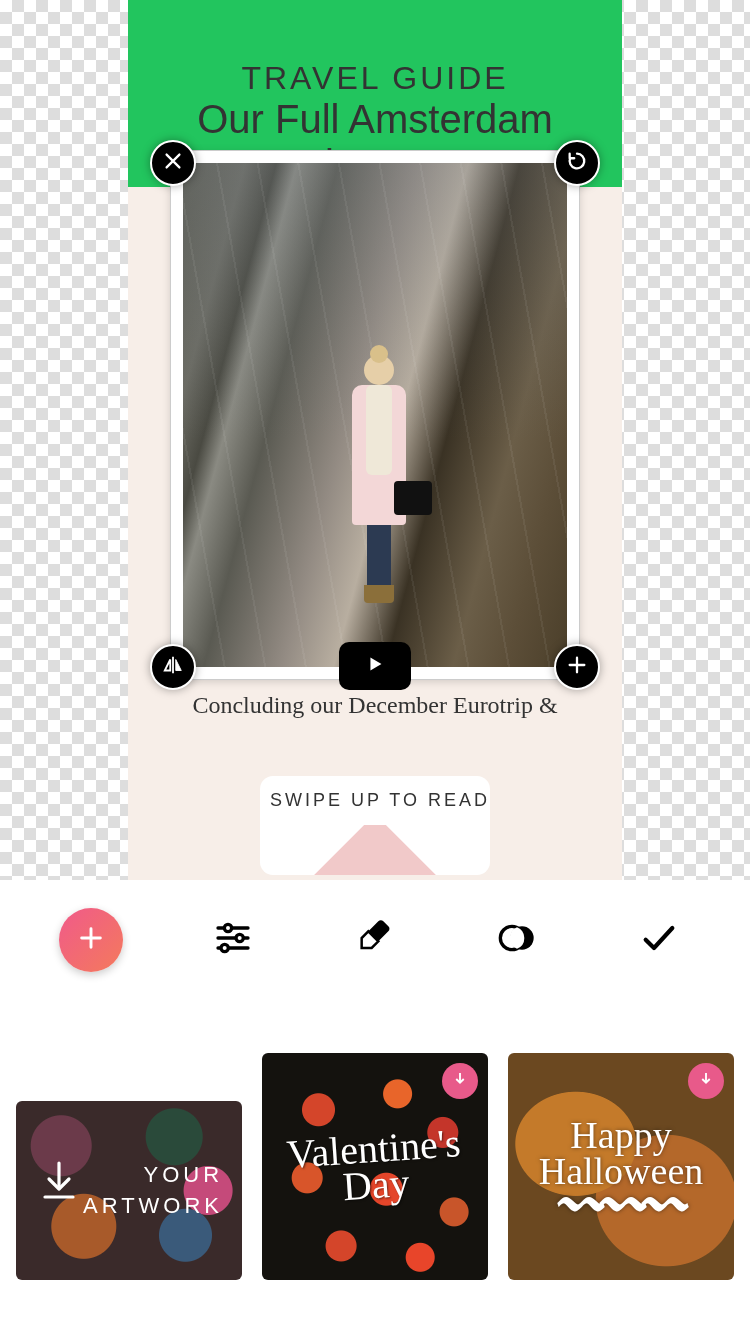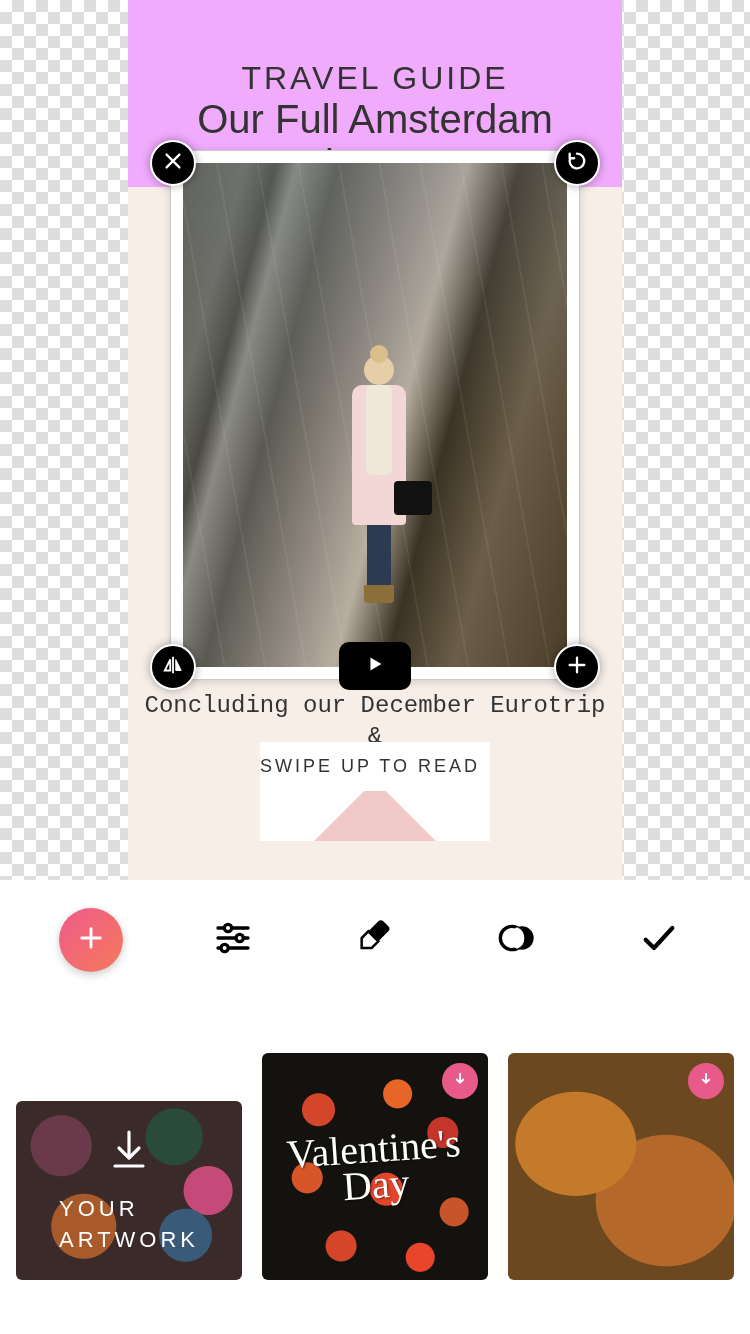--- a/index.html
+++ b/index.html
@@ -35,21 +35,21 @@
     position: relative;
     display: flex;
     flex-direction: column;
     align-items: center;
   }
 
   .story-top {
     width: 100%;
     text-align: center;
     padding-top: 60px;
-    background: #f0abfc;
+    background: #22c55e;
     position: relative;
   }
   .story-title {
     font-size: 32px;
     font-weight: 400;
     letter-spacing: 3px;
     color: #333;
   }
   .story-subtitle {
     font-size: 40px;
@@ -169,36 +169,37 @@
     z-index: 5;
     cursor: pointer;
   }
   .play-badge svg { width: 22px; height: 22px; fill:#fff; }
 
   .caption {
     position: absolute;
     top: 690px;
     width: 100%;
     text-align: center;
-    font-family: Liberation Mono, monospace;
+    font-family: Liberation Serif, serif;
     font-size: 24px;
     line-height: 1.3;
     color: #333;
     padding: 0 4px;
   }
 
   .swipe-box {
     position: absolute;
-    top: 742px;
+    top: 776px;
     left: 50%;
     transform: translateX(-50%);
     width: 230px;
     background: #fff;
     padding: 14px 0 0;
-    text-align: left;
+    text-align: right;
+    border-radius: 13px;
   }
   .swipe-box .swipe-text {
     font-size: 18px;
     letter-spacing: 3px;
     color: #333;
   }
   .chevron-up {
     width: 140px;
     height: 50px;
     margin: 14px auto 0;
@@ -280,22 +281,22 @@
   .dl-badge svg { width: 18px; height: 18px; stroke:#fff; fill:none; stroke-width:2.5; }
 
   .card-artwork {
     background:
       radial-gradient(circle at 20% 25%, #6b3a4a 0 30px, transparent 31px),
       radial-gradient(circle at 70% 20%, #2a4a3a 0 28px, transparent 29px),
       radial-gradient(circle at 30% 70%, #a85a2a 0 32px, transparent 33px),
       radial-gradient(circle at 75% 75%, #3a5a7a 0 26px, transparent 27px),
       radial-gradient(circle at 85% 50%, #c54a7a 0 24px, transparent 25px),
       #3a2a2a;
-    flex-direction: column;
-    text-align: left;
+    flex-direction: row;
+    text-align: right;
     margin-top: 48px;
   }
   .card-artwork .dl-icon-big {
     margin-bottom: 16px;
   }
   .card-artwork .label {
     font-size: 22px;
     letter-spacing: 4px;
     font-weight: 400;
     line-height: 1.4;
@@ -496,15 +497,20 @@
 
   <div class="template-card card-halloween">
     <div class="dl-badge">
       <span>
         <svg viewBox="0 0 24 24">
             <path d="M12 4v12"></path>
             <path d="M7 12l5 5 5-5"></path>
           </svg>
       </span>
     </div>
+    <div class="script">
+      <span>Happy</span><br>
+      <span>Halloween</span>
+      <span class="deco-line">〰〰〰</span>
+    </div>
   </div>
 
 </div>
 
 </body></html>

